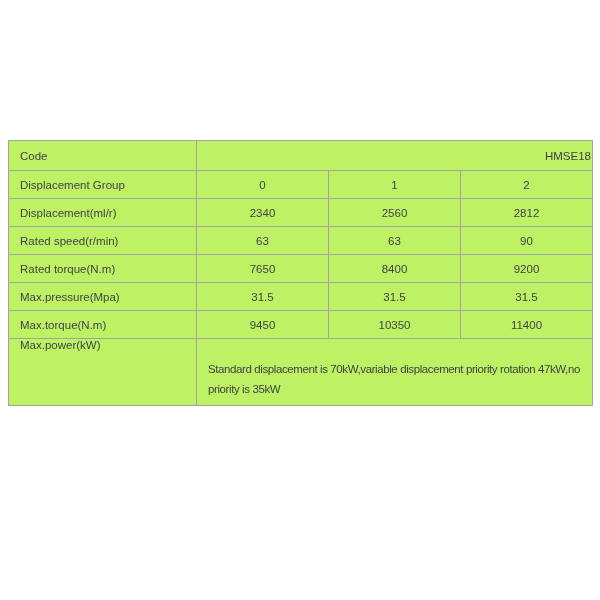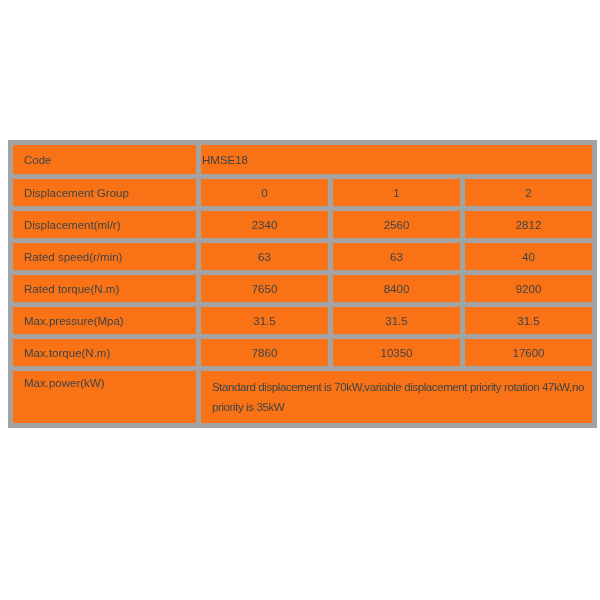--- a/index.html
+++ b/index.html
@@ -24,43 +24,43 @@
     width: 584px;
   }
   table.spec {
     border-collapse: collapse;
     table-layout: fixed;
     width: 584px;
     font-size: 11.5px;
     color: #3f4347;
   }
   table.spec td {
-    border: 5px solid #a3a3a3;
+    border: 1px solid #a3a3a3;
     height: 27px;
-    background: #f97316;
+    background: #bef264;
     vertical-align: middle;
   }
   td.head {
     background: #e2e7ef;
   }
   td.label {
     text-align: left;
     padding: 0 8px 0 11px;
     white-space: nowrap;
   }
   td.val {
     text-align: center;
     padding: 0 2px;
   }
   td.model {
-    text-align: left;
+    text-align: right;
   }
   td.desc {
     text-align: left;
-    padding: 6px 8px 6px 11px;
+    padding: 20px 8px 6px 11px;
     line-height: 20px;
     letter-spacing: -0.4px;
     white-space: normal;
   }
 </style>
 </head>
 <body>
 
 <div class="page">
   <div class="table-wrap">
@@ -89,46 +89,46 @@
           <td class="val">2340</td>
           <td class="val">2560</td>
           <td class="val">2812</td>
         </tr>
 
 
         <tr>
           <td class="label">Rated speed(r/min)</td>
           <td class="val">63</td>
           <td class="val">63</td>
-          <td class="val">40</td>
+          <td class="val">90</td>
         </tr>
 
 
         <tr>
           <td class="label">Rated torque(N.m)</td>
           <td class="val">7650</td>
           <td class="val">8400</td>
           <td class="val">9200</td>
         </tr>
 
         <tr>
           <td class="label">Max.pressure(Mpa)</td>
           <td class="val">31.5</td>
           <td class="val">31.5</td>
           <td class="val">31.5</td>
         </tr>
 
         <tr>
           <td class="label">Max.torque(N.m)</td>
-          <td class="val">7860</td>
+          <td class="val">9450</td>
           <td class="val">10350</td>
-          <td class="val">17600</td>
+          <td class="val">11400</td>
         </tr>
 
 
         <tr>
-          <td class="label" style="vertical-align: top; padding-top: 6px; height: 43px;">Max.power(kW)</td>
+          <td class="label" style="vertical-align: top; height: 43px;">Max.power(kW)</td>
           <td class="desc" colspan="3">Standard displacement is 70kW,variable displacement priority rotation 47kW,no priority is 35kW</td>
         </tr>
       </tbody>
     </table>
   </div>
 </div>
 
 </body></html>

